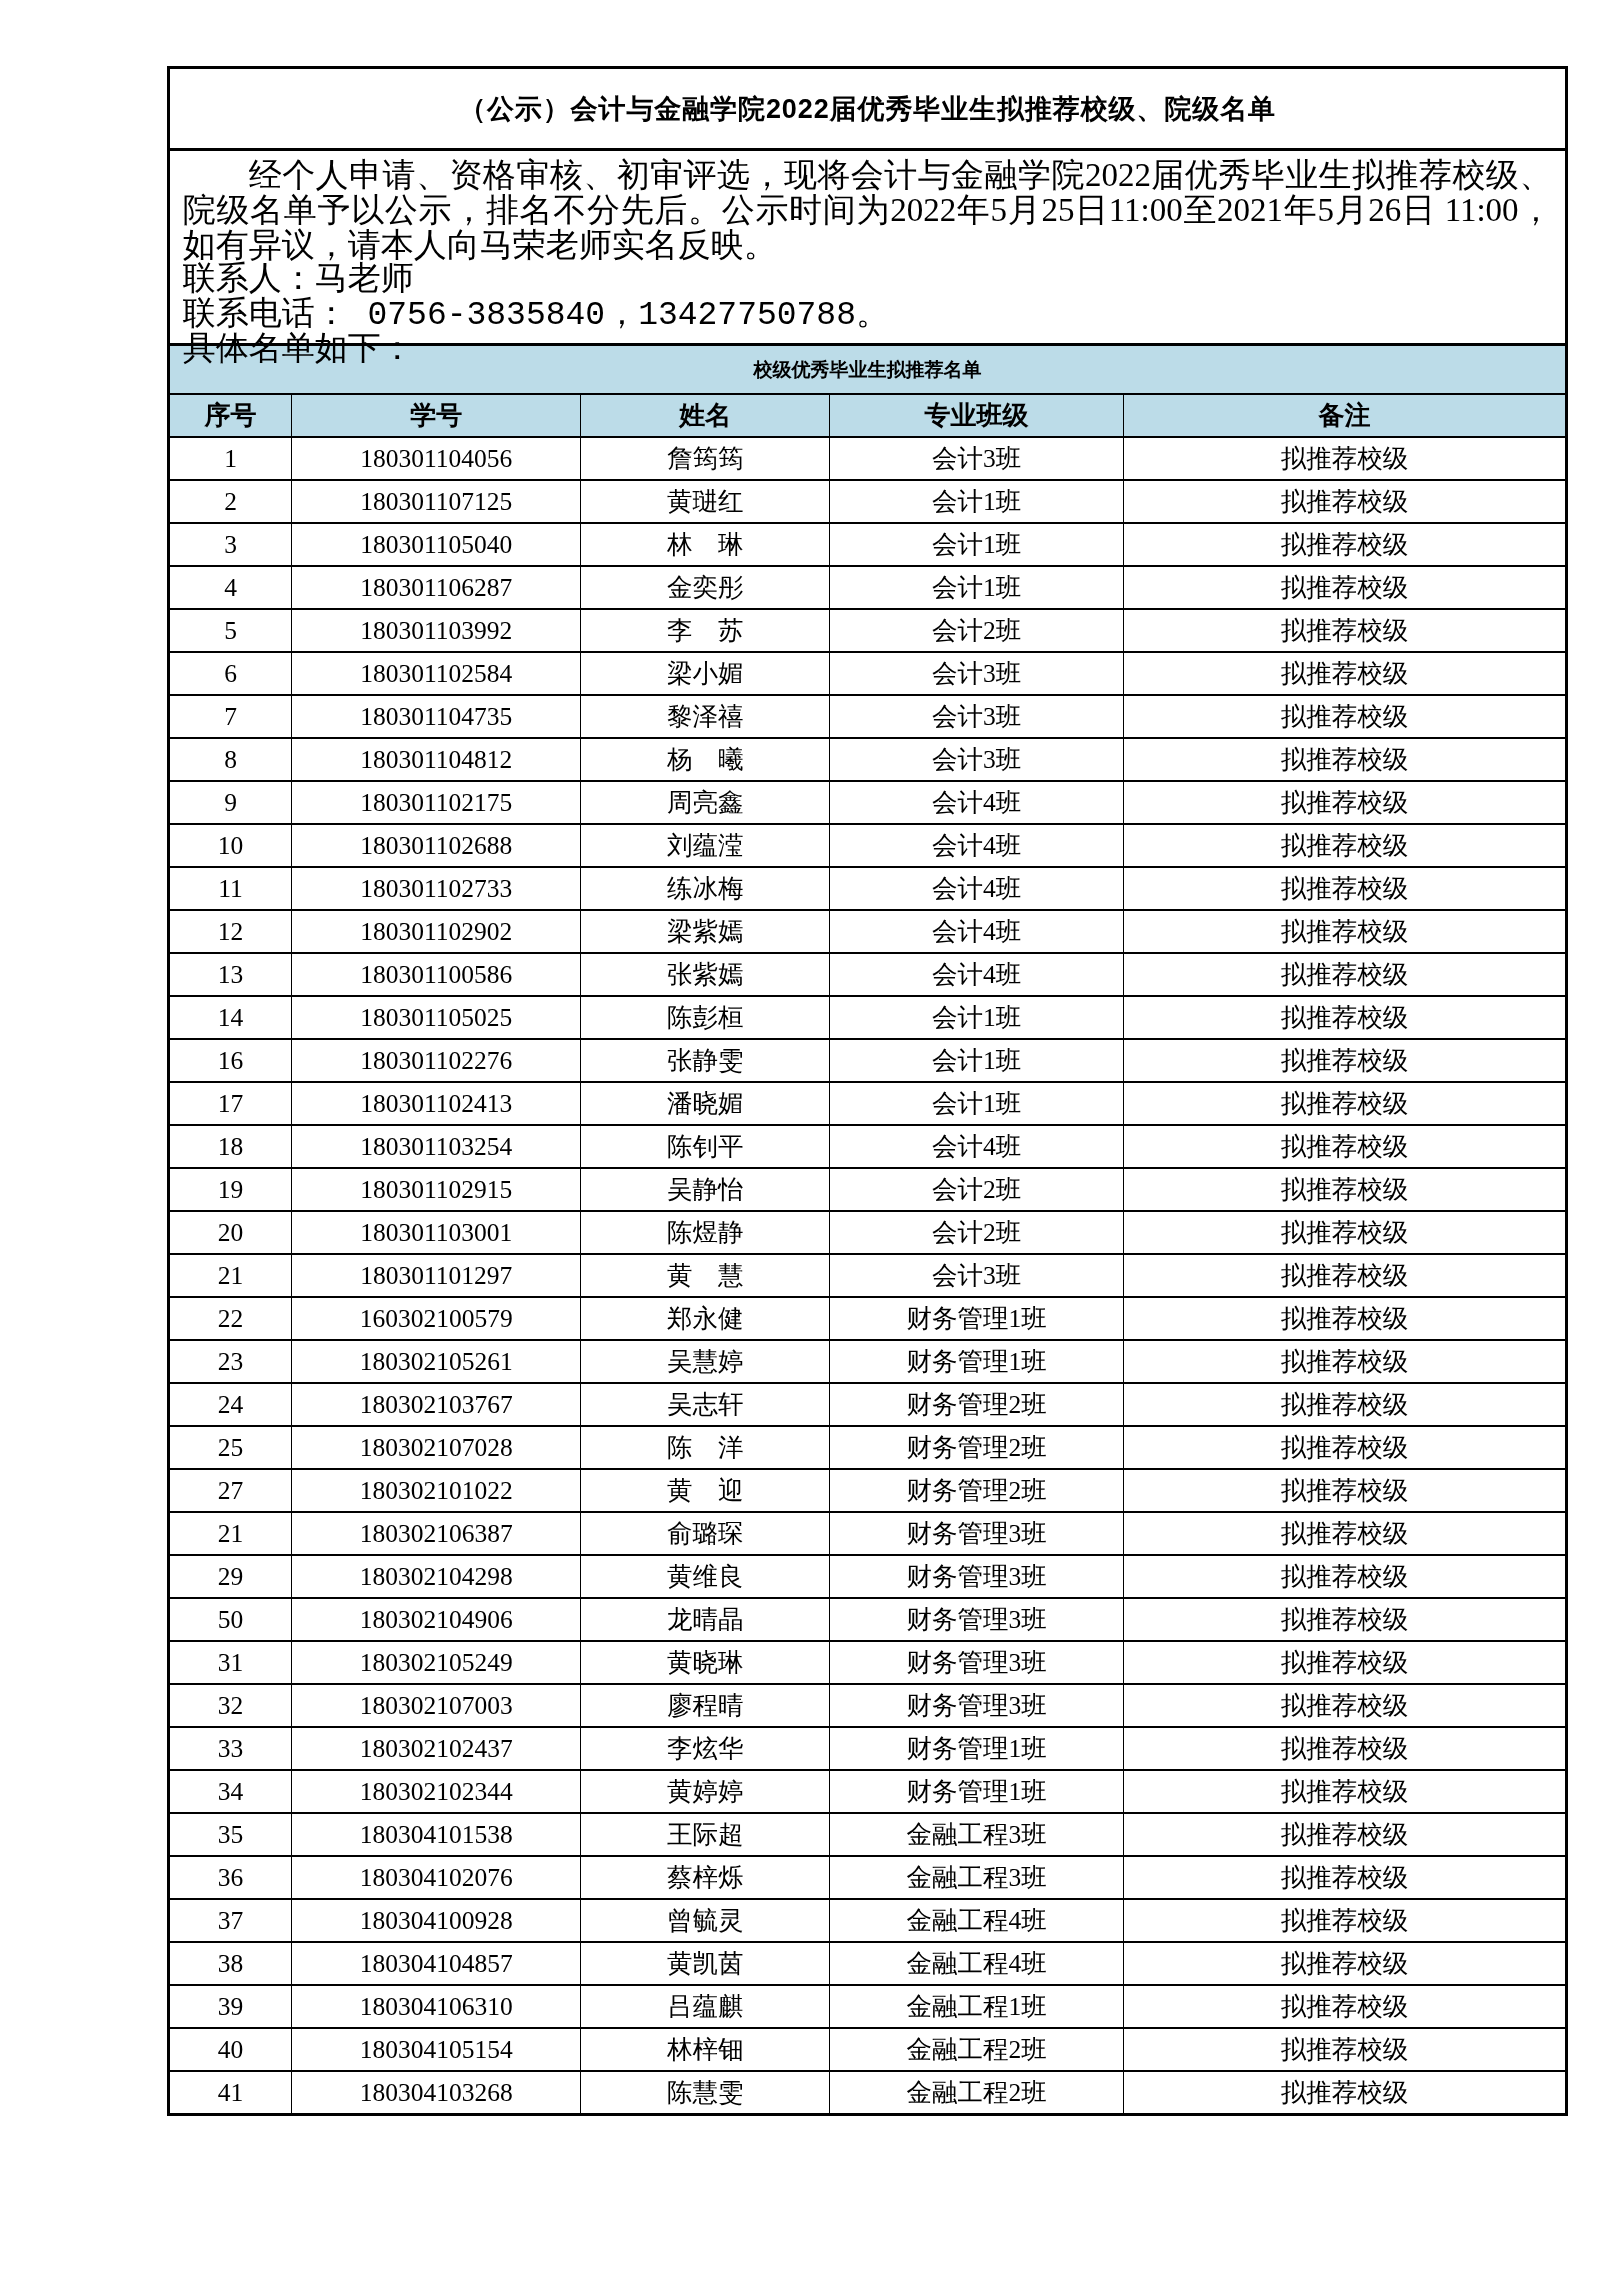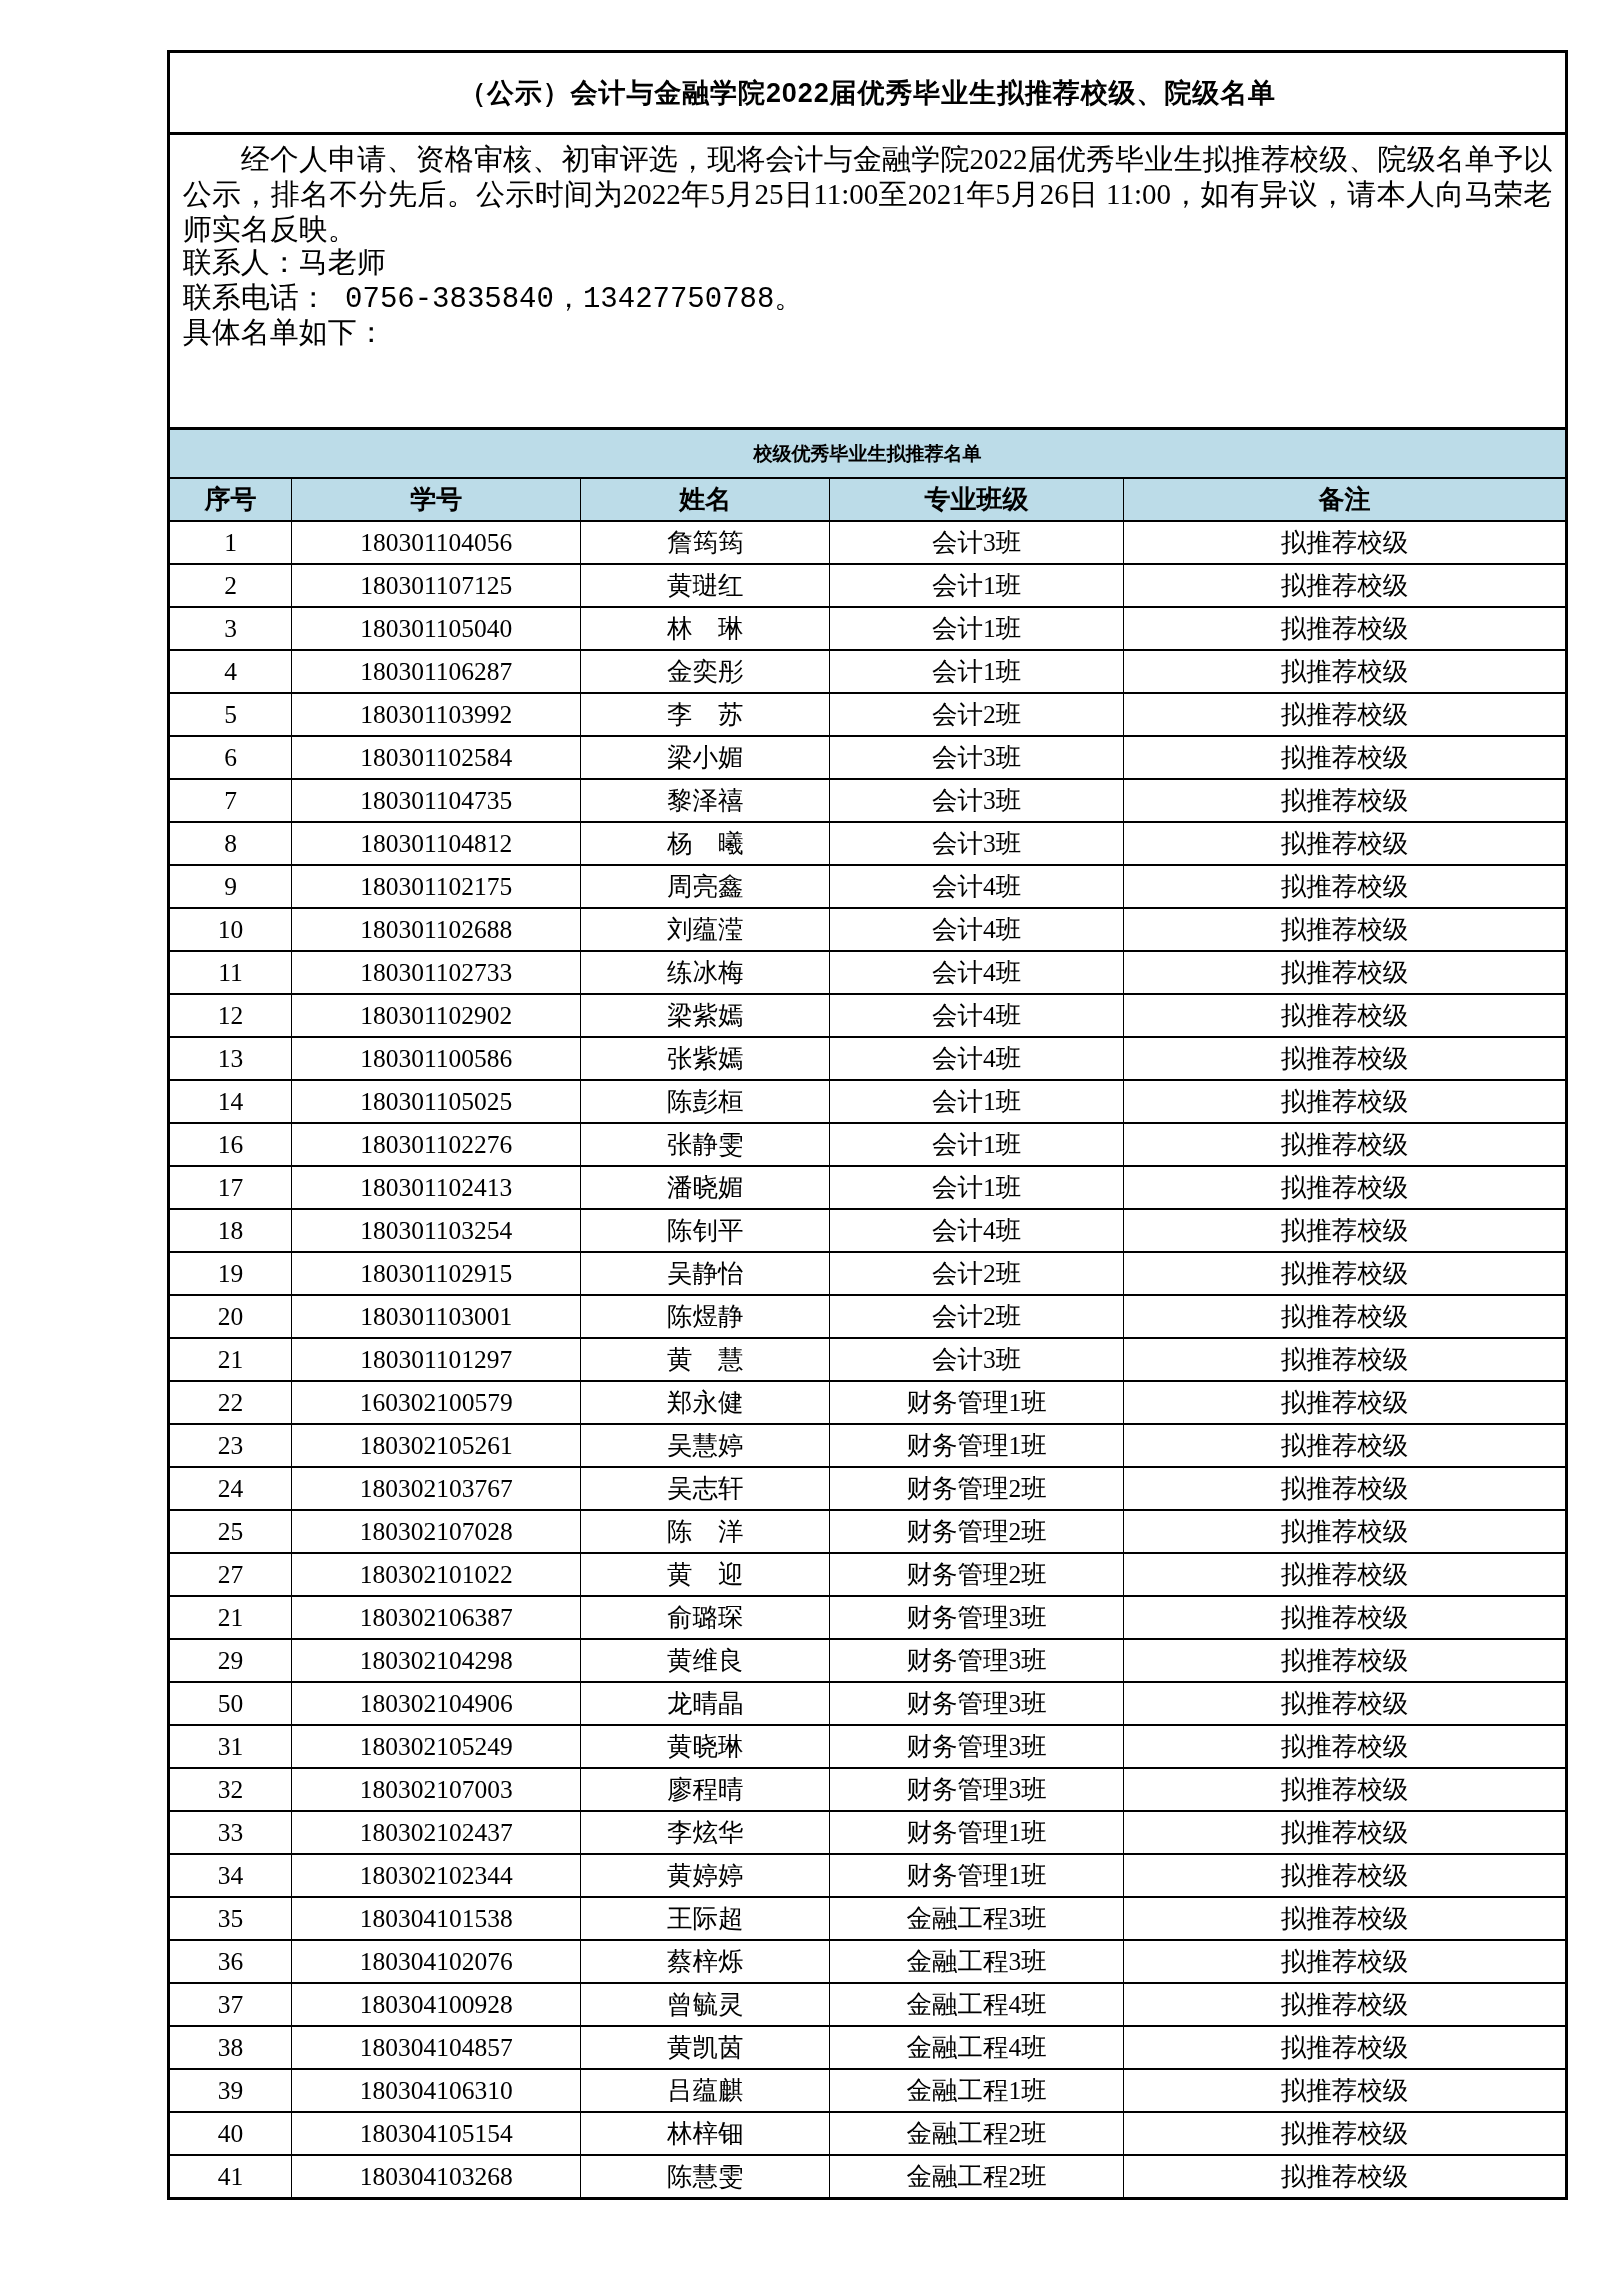--- a/index.html
+++ b/index.html
@@ -10,21 +10,21 @@
   body {
     width: 1623px;
     height: 2296px;
     position: relative;
     font-family: "Liberation Serif", serif;
     color: #000000;
   }
   .doc {
     position: absolute;
     left: 156px;
-    top: 50px;
+    top: 66px;
     width: 1412px;
     box-sizing: border-box;
     padding-left: 11px;
   }
   .title-section {
     box-sizing: border-box;
     border: 3.6px solid #000;
     height: 85px;
     display: flex;
     align-items: center;
@@ -34,23 +34,23 @@
     font-family: "Liberation Sans", sans-serif;
     font-weight: bold;
     font-size: 27px;
     letter-spacing: 0.9px;
     text-align: center;
   }
   .text-section {
     box-sizing: border-box;
     border-left: 3.6px solid #000;
     border-right: 3.6px solid #000;
-    height: 292px;
+    height: 192px;
     padding: 7.3px 12.7px 0 12.7px;
-    font-size: 29px;
+    font-size: 33px;
     line-height: 35px;
   }
   .intro-paragraph {
     margin: 0;
     text-align: justify;
     text-indent: 2em;
   }
   .plain-line {
     margin: 0;
     text-align: left;

